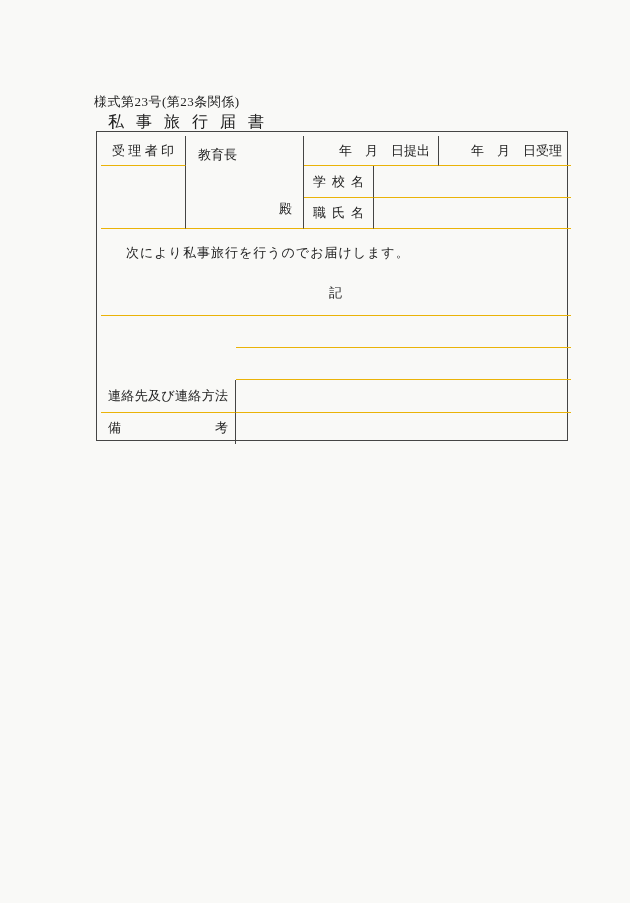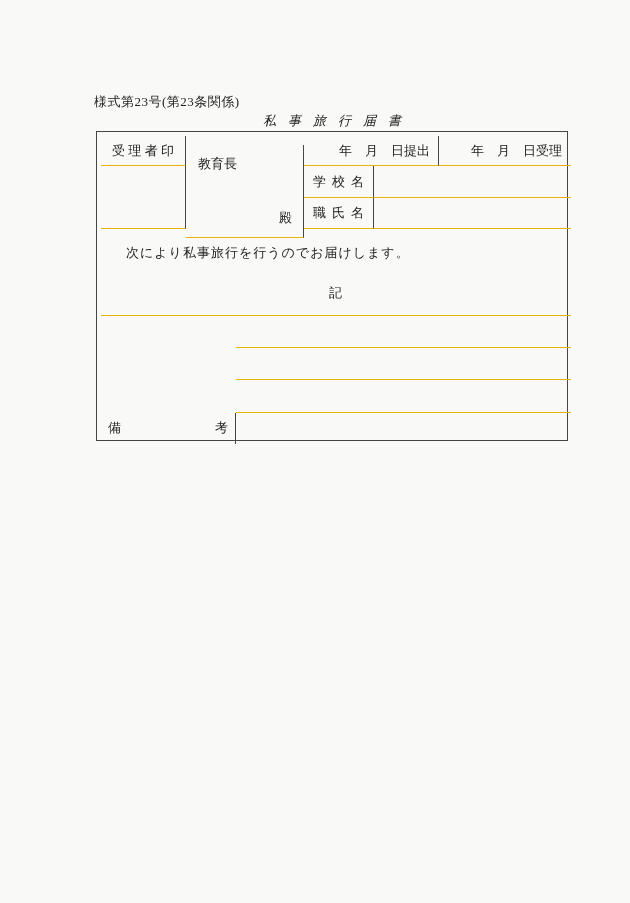--- a/index.html
+++ b/index.html
@@ -23,26 +23,24 @@
     top: 77px;
     font-size: 13px;
     letter-spacing: 0.5px;
     white-space: nowrap;
   }
   .form-title {
     position: absolute;
     left: 80px;
     top: 96px;
     width: 472px;
-    text-align: center;
-    font-size: 13px;
+    font-size: 16px;
     letter-spacing: 12px;
     padding-left: 12px; 
     white-space: nowrap;
-    font-style: italic;
   }
   .form-table {
     position: absolute;
     left: 80px;
     top: 115px;
     width: 472px;
     height: 310px;
     border: 1px solid #454545;
   }
   .cell {
@@ -56,21 +54,21 @@
     text-align: justify;
     text-align-last: justify;
     white-space: normal;
   }
   .rightal { text-align: right; }
 
   
   .cell-juri   { left:0;   top:0;   width:85px;  height:30px; line-height:29px; padding:0 11px; }
   .cell-seal   { left:0;   top:30px; width:85px; height:63px; }
   
-  .cell-addr   { left:85px; top:9px;  width:118px; height:93px; }
+  .cell-addr   { left:85px; top:0;  width:118px; height:93px; }
   .addr-name   { position:absolute; left:8px; top:6px; }
   .addr-hon    { position:absolute; right:7px; bottom:6px; }
   
   .cell-date1  { left:203px; top:0; width:135px; height:30px; line-height:29px; padding-right:8px; }
   .cell-date2  { left:338px; top:0; width:132px; height:30px; line-height:29px; padding-right:9px; }
   
   .cell-school-l { left:203px; top:30px; width:70px;  height:32px; line-height:31px; padding:0 9px; }
   .cell-school-v { left:273px; top:30px; width:197px; height:32px; }
   .cell-pos-l    { left:203px; top:62px; width:70px;  height:31px; line-height:30px; padding:0 9px; }
   .cell-pos-v    { left:273px; top:62px; width:197px; height:31px; }
@@ -117,19 +115,20 @@
 
     <div class="cell cell-body bb">
       <div class="statement">次により私事旅行を行うのでお届けします。</div>
       <div class="record-head">記</div>
     </div>
 
     <div class="cell cell-r1v bb"></div>
 
     <div class="cell cell-r2v bb"></div>
 
+    <div class="cell cell-r3l br bb just">連絡先及び連絡方法</div>
     <div class="cell cell-r3v bb"></div>
 
     <div class="cell cell-r4l br just">備考</div>
     <div class="cell cell-r4v"></div>
 
   </div>
 </div>
 
 </body></html>

